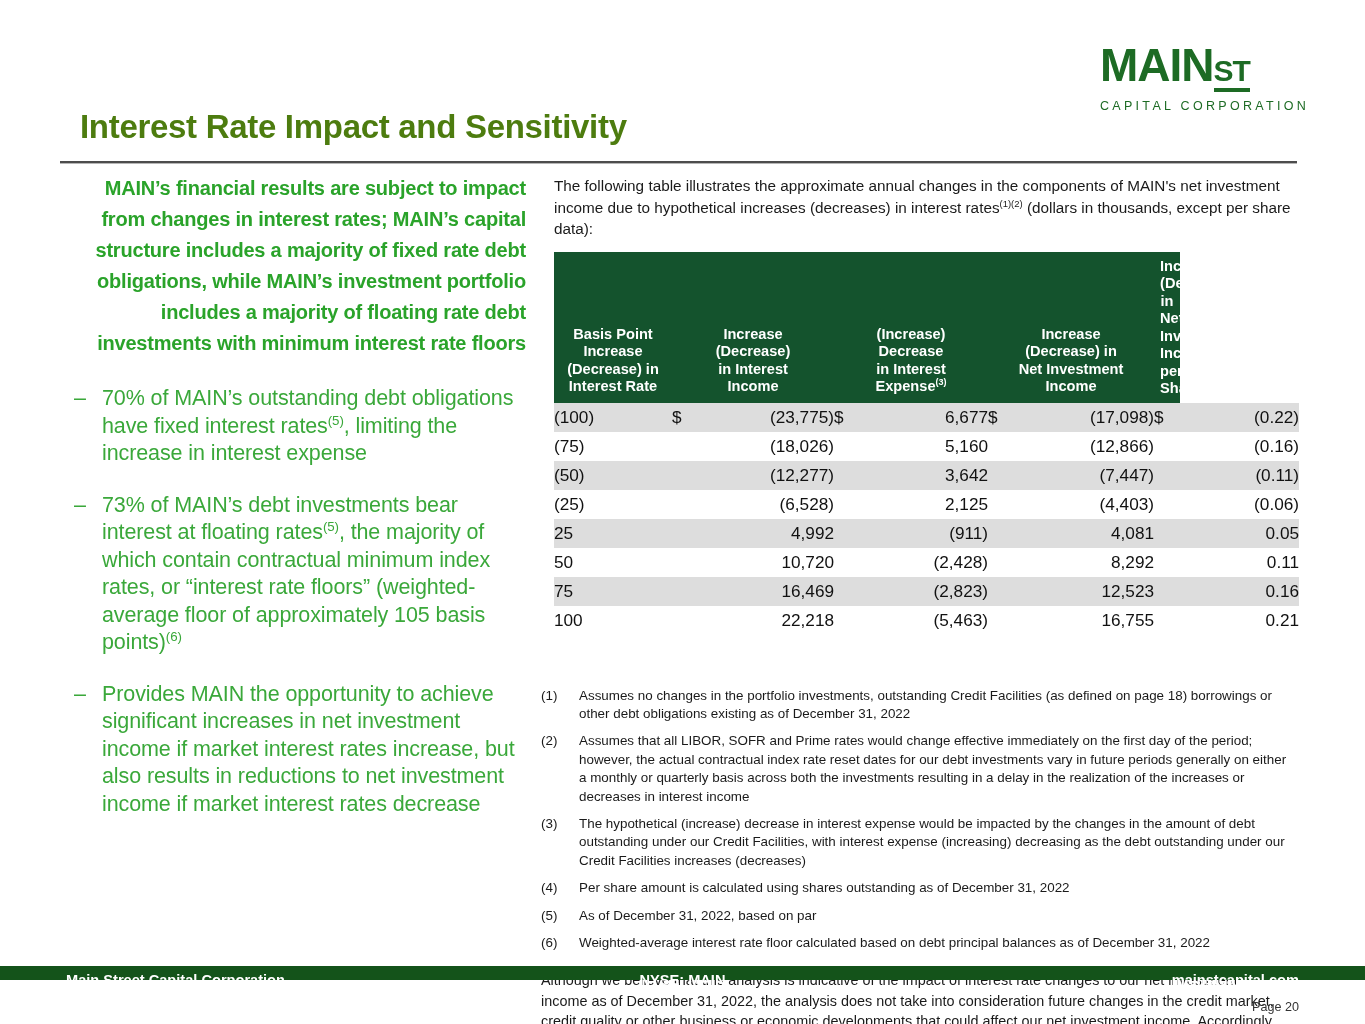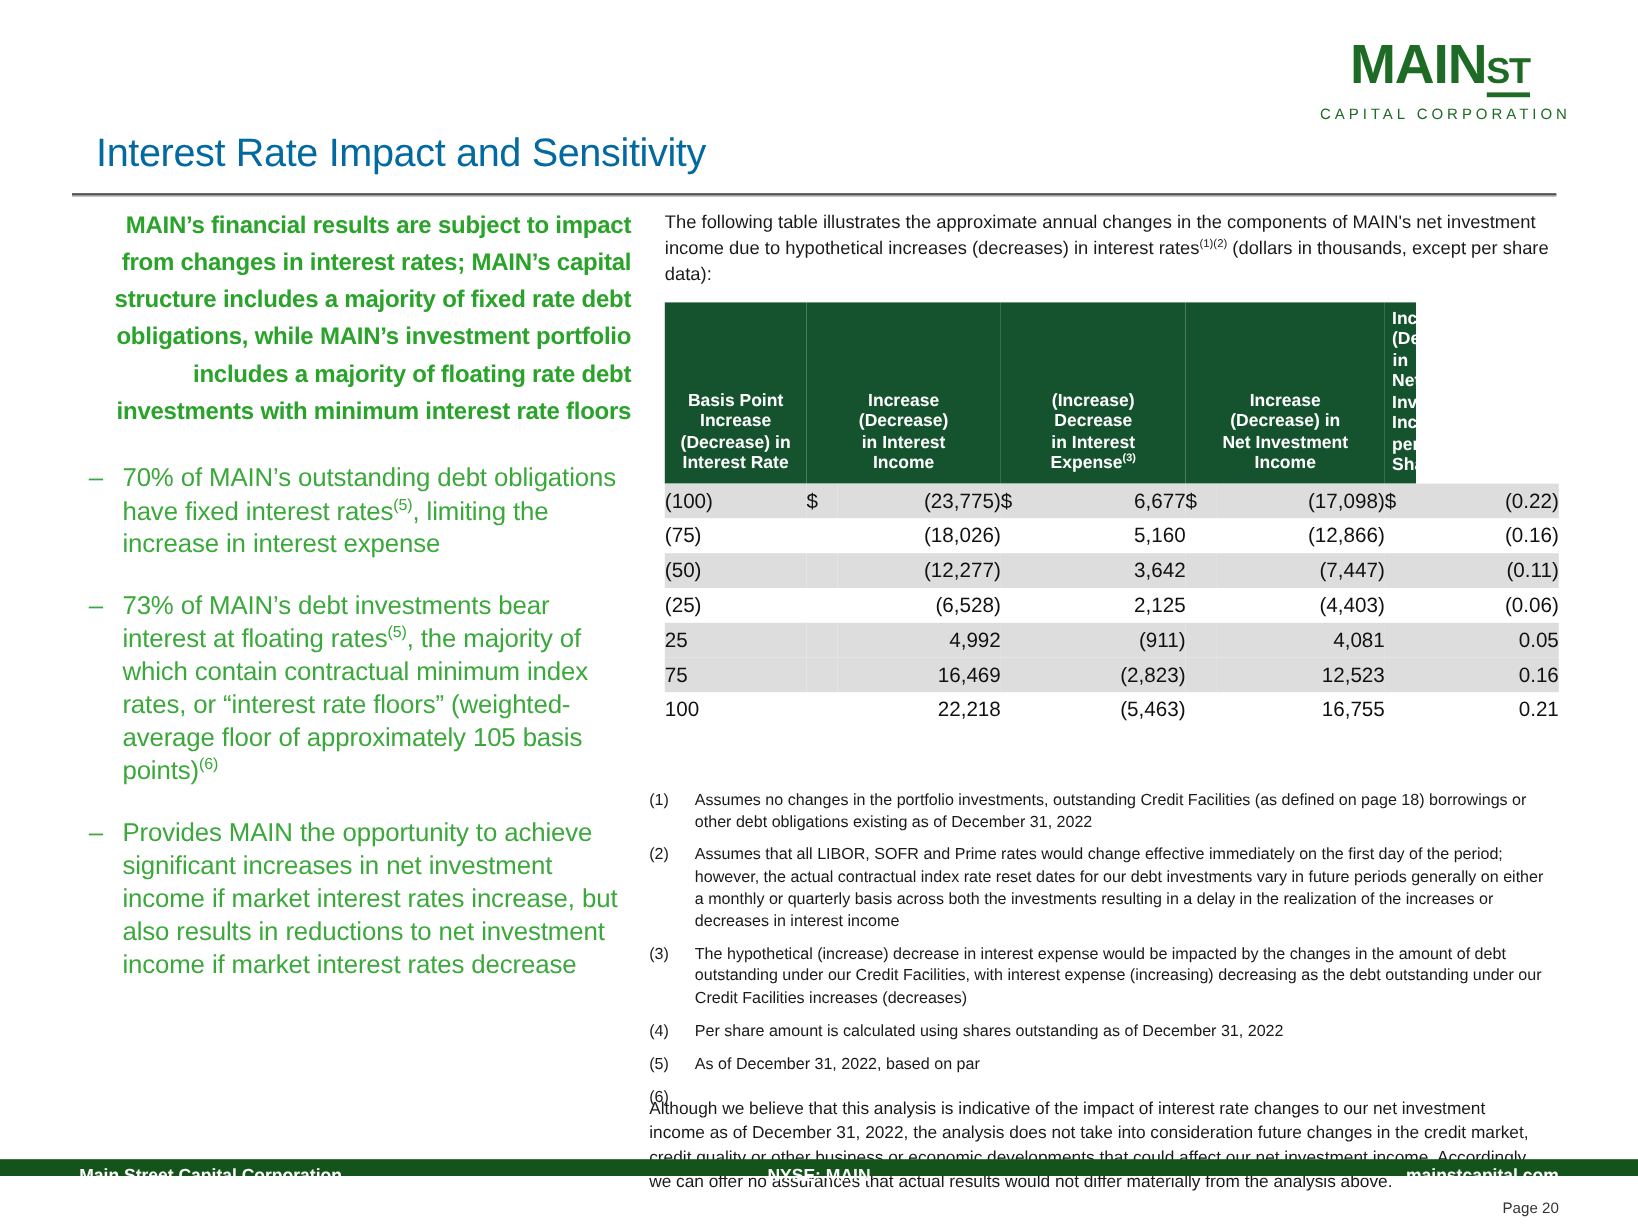--- a/index.html
+++ b/index.html
@@ -25,21 +25,22 @@
     width: 200px;
   }
   #logo-wordmark {
     font-family: "Liberation Sans", sans-serif;
     font-weight: bold;
     font-size: 46px;
     line-height: 46px;
     color: #1d6b24;
     letter-spacing: -1px;
     white-space: nowrap;
-    text-align: center;
+    text-align: left;
+    margin-top: 12px;
   }
   #logo-st {
     font-size: 30px;
     line-height: 30px;
     border-bottom: 4px solid #1d6b24;
     padding-bottom: 2px;
     display: inline-block;
     vertical-align: baseline;
   }
   #logo-sub {
@@ -52,22 +53,22 @@
     text-align: right;
     padding-right: 2px;
   }
 
   
   #page-title {
     position: absolute;
     left: 80px;
     top: 108px;
     font-size: 33px;
-    font-weight: normal;
-    color: #0369a1;
+    font-weight: bold;
+    color: #4d7c0f;
     letter-spacing: -0.3px;
   }
   #title-rule {
     position: absolute;
     left: 60px;
     top: 161px;
     width: 1237px;
     height: 0;
     border-top: 2px solid #4d4d4d;
     border-bottom: 1px solid #b6b6b6;
@@ -336,20 +337,31 @@
         <td class="c-basis">25</td>
         <td class="cur"></td>
         <td class="num">4,992</td>
         <td class="cur"></td>
         <td class="num">(911)</td>
         <td class="cur"></td>
         <td class="num">4,081</td>
         <td class="cur"></td>
         <td class="num">0.05</td>
       </tr>
+      <tr class="plain">
+        <td class="c-basis">50</td>
+        <td class="cur"></td>
+        <td class="num">10,720</td>
+        <td class="cur"></td>
+        <td class="num">(2,428)</td>
+        <td class="cur"></td>
+        <td class="num">8,292</td>
+        <td class="cur"></td>
+        <td class="num">0.11</td>
+      </tr>
       <tr class="shade">
         <td class="c-basis">75</td>
         <td class="cur"></td>
         <td class="num">16,469</td>
         <td class="cur"></td>
         <td class="num">(2,823)</td>
         <td class="cur"></td>
         <td class="num">12,523</td>
         <td class="cur"></td>
         <td class="num">0.16</td>
@@ -384,20 +396,21 @@
     <li class="fn-item">
       <span class="fn-marker">(4)</span>
       <span>Per share amount is calculated using shares outstanding as of December 31, 2022</span>
     </li>
     <li class="fn-item">
       <span class="fn-marker">(5)</span>
       <span>As of December 31, 2022, based on par</span>
     </li>
     <li class="fn-item">
       <span class="fn-marker">(6)</span>
+      <span>Weighted-average interest rate floor calculated based on debt principal balances as of December 31, 2022</span>
     </li>
   </ul>
 
   <p id="closing-para">Although we believe that this analysis is indicative of the impact of interest rate changes to our net investment income as of December 31, 2022, the analysis does not take into consideration future changes in the credit market, credit quality or other business or economic developments that could affect our net investment income. Accordingly, we can offer no assurances that actual results would not differ materially from the analysis above.</p>
 </div>
 
 <div id="footer-bar">
   <span id="footer-left">Main Street Capital Corporation</span>
   <span id="footer-center">NYSE: MAIN</span>
   <span id="footer-right">mainstcapital.com</span>

